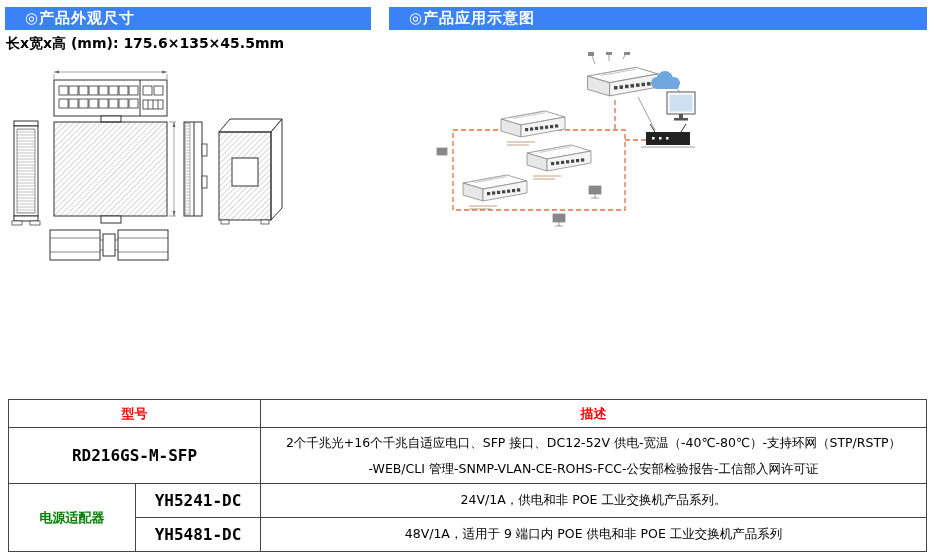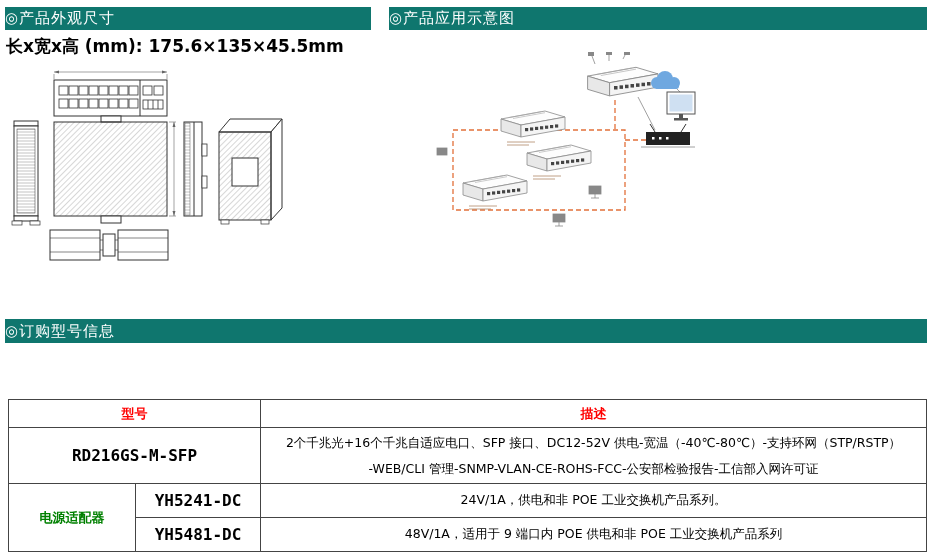--- a/index.html
+++ b/index.html
@@ -1,29 +1,29 @@
 <!DOCTYPE html>
 <html><head>
 <meta charset="utf-8">
 <style>
   html,body{margin:0;padding:0;background:#fff;}
   .page{
     position:relative;width:934px;height:559px;background:#fff;overflow:hidden;
     font-family:"DejaVu Sans","Liberation Sans",sans-serif;color:#000;
   }
   .hdr{
-    position:absolute;background:#0f766e;color:#fff;font-weight:normal;
-    font-size:15px;line-height:23px;padding-left:0;box-sizing:border-box;height:23px;
+    position:absolute;background:#3b82f6;color:#fff;font-weight:bold;
+    font-size:15px;line-height:23px;padding-left:20px;box-sizing:border-box;height:23px;
     letter-spacing:1px;
   }
   .hdr1{left:5px;top:7px;width:366px;}
   .hdr2{left:389px;top:7px;width:538px;}
   .hdr3{left:5px;top:319px;width:922px;height:24px;line-height:24px;}
   .dim-label{
-    position:absolute;left:6px;top:35px;font-size:17px;font-weight:bold;
+    position:absolute;left:6px;top:35px;font-size:14px;font-weight:bold;
   }
   .drawings{position:absolute;left:4px;top:56px;}
   .appdiagram{position:absolute;left:393px;top:52px;}
   table.order{
     position:absolute;left:8px;top:399px;width:919px;border-collapse:collapse;
     font-size:12.5px;table-layout:fixed;
   }
   table.order td{border:1px solid #444;padding:0 12px;box-sizing:border-box;vertical-align:middle;}
   td.th{color:#ff0000;font-weight:bold;text-align:center;height:28px;font-size:13px;}
   td.model-cell{font-weight:bold;text-align:center;font-family:"DejaVu Sans Mono","Liberation Mono",monospace;font-size:16px;}
@@ -237,23 +237,20 @@
       <rect x="196" y="134" width="12" height="8"></rect>
       <line x1="202" y1="142" x2="202" y2="146"></line>
       <line x1="198" y1="146" x2="206" y2="146"></line>
       <rect x="160" y="162" width="12" height="8"></rect>
       <line x1="166" y1="170" x2="166" y2="174"></line>
       <line x1="162" y1="174" x2="170" y2="174"></line>
       <rect x="44" y="96" width="10" height="7"></rect>
     </g>
   </svg>
 
-  <div class="hdr hdr3">
-    <span>◎订购型号信息</span>
-  </div>
 
   <table class="order">
     <colgroup>
       <col style="width:127px">
         <col style="width:125px">
         <col>
     </colgroup>
     <tbody>
         <tr>
       <td class="th" colspan="2">型号</td>

